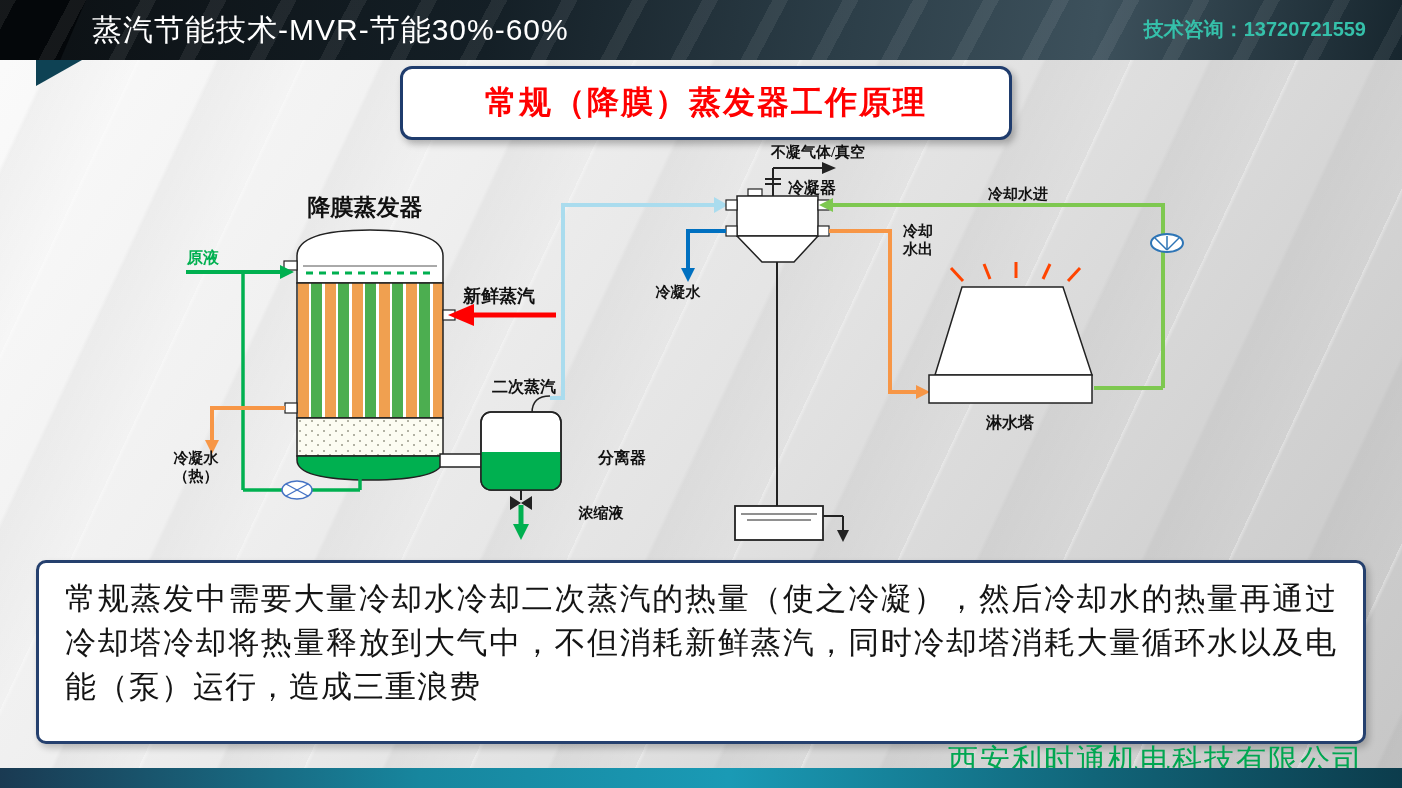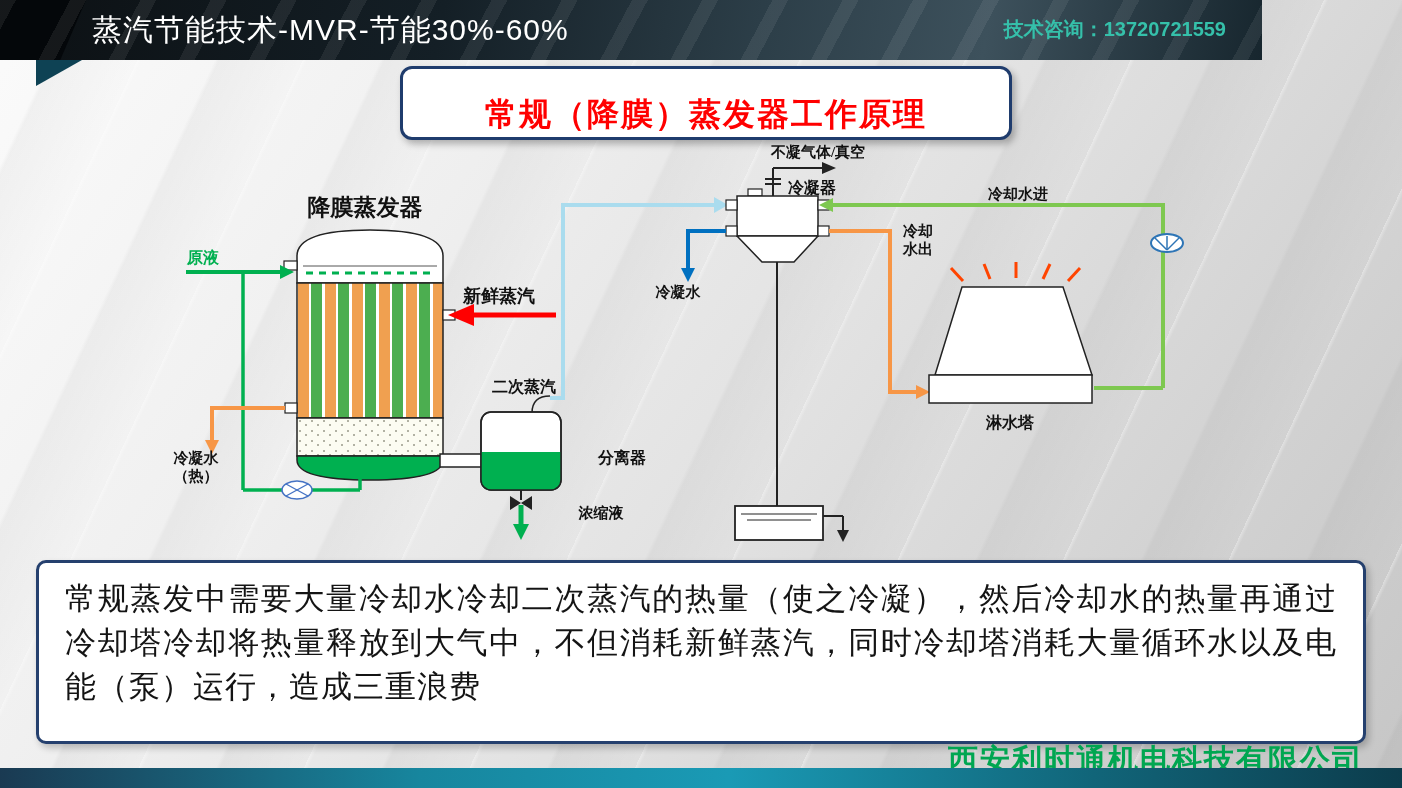--- a/index.html
+++ b/index.html
@@ -6,58 +6,58 @@
   html,body { width:1402px; height:788px; }
   body { font-family:"Liberation Sans", sans-serif; position:relative; overflow:hidden; background:#cfcfcf; }
 
   .page { position:absolute; left:0; top:0; width:1402px; height:788px;
     background:linear-gradient(125deg,#fbfbfb 0%,#efefef 30%,#e2e2e2 55%,#d2d2d2 80%,#c6c6c6 100%); }
   .page::before { content:""; position:absolute; left:0; top:0; right:0; bottom:0; pointer-events:none;
     background:repeating-linear-gradient(115deg, rgba(255,255,255,0.35) 0px, rgba(255,255,255,0) 4px,
       rgba(0,0,0,0) 70px, rgba(0,0,0,0.035) 74px, rgba(0,0,0,0) 150px); }
 
   
-  .header { position:absolute; left:0; top:0; width:1262px; height:60px; z-index:5;
+  .header { position:absolute; left:0; top:0; width:1402px; height:60px; z-index:5;
     background:linear-gradient(100deg,#0c1013 0%,#141f26 35%,#2c3e48 60%,#3d515c 78%,#17262e 100%); }
   .header::after { content:""; position:absolute; left:0; top:0; right:0; bottom:0;
     background:repeating-linear-gradient(118deg, rgba(255,255,255,0.07) 0 14px, rgba(255,255,255,0) 14px 62px); }
   .header-left { position:absolute; left:0; top:0; width:86px; height:60px; background:#04070a;
     clip-path:polygon(0 0,100% 0,70% 100%,0 100%); }
   .header-title { position:absolute; left:92px; top:0; height:60px; line-height:60px; color:#ffffff;
     font-size:30px; font-weight:500; letter-spacing:1px; z-index:2; white-space:nowrap; }
   .header-contact { position:absolute; right:36px; top:16px; color:#35c0aa; font-size:20px; font-weight:bold;
     z-index:2; white-space:nowrap; }
   .corner-ribbon { position:absolute; left:36px; top:60px; width:0; height:0; z-index:4;
     border-top:26px solid #0e4254; border-right:46px solid transparent; }
 
   
   .title-box { position:absolute; left:400px; top:66px; width:612px; height:74px; z-index:3;
     background:#ffffff; border:3px solid #1f3c6d; border-radius:12px;
-    display:flex; align-items:flex-end; justify-content:center; box-shadow:3px 4px 7px rgba(0,0,0,0.28); }
+    display:flex; align-items:center; justify-content:center; box-shadow:3px 4px 7px rgba(0,0,0,0.28); }
   .title-box span { color:#ff0000; font-size:32px; font-weight:600; letter-spacing:2px;
     font-family:"Liberation Serif","DejaVu Serif",serif; white-space:nowrap; }
 
   
   .diagram { position:absolute; left:0; top:0; width:1402px; height:788px; z-index:1; }
   .dlabel { font-size:16px; font-weight:700; fill:#111111; text-anchor:middle;
     font-family:"Liberation Serif","DejaVu Serif",serif; }
   .sz23 { font-size:23px; }
   .sz18 { font-size:18px; }
   .sz15 { font-size:15px; }
   .green-lbl { fill:#00b050; }
 
   
   .desc-box { position:absolute; left:36px; top:560px; width:1330px; height:184px; z-index:3;
     background:#ffffff; border:3px solid #25406e; border-radius:10px; padding:14px 26px;
     box-shadow:3px 4px 7px rgba(0,0,0,0.22); }
   .desc-box p { font-family:"Liberation Serif","DejaVu Serif",serif; font-size:31px; line-height:1.42;
     color:#141414; letter-spacing:1px; text-align:justify; }
 
   .company { position:absolute; right:38px; top:740px; z-index:3; white-space:nowrap;
-    font-family:"Liberation Serif","DejaVu Serif",serif; font-size:30px; font-weight:bold;
+    font-family:"Liberation Serif","DejaVu Serif",serif; font-size:30px; font-weight:normal;
     color:#00a651; letter-spacing:2px; }
 
   .bottom-bar { position:absolute; left:0; bottom:0; width:1402px; height:20px; z-index:4;
     background:linear-gradient(90deg,#1a3a52 0%,#17869e 30%,#1a9ab5 52%,#116579 78%,#0c3c4c 100%); }
 </style>
 </head>
 <body>
 
 <div class="page">
 

